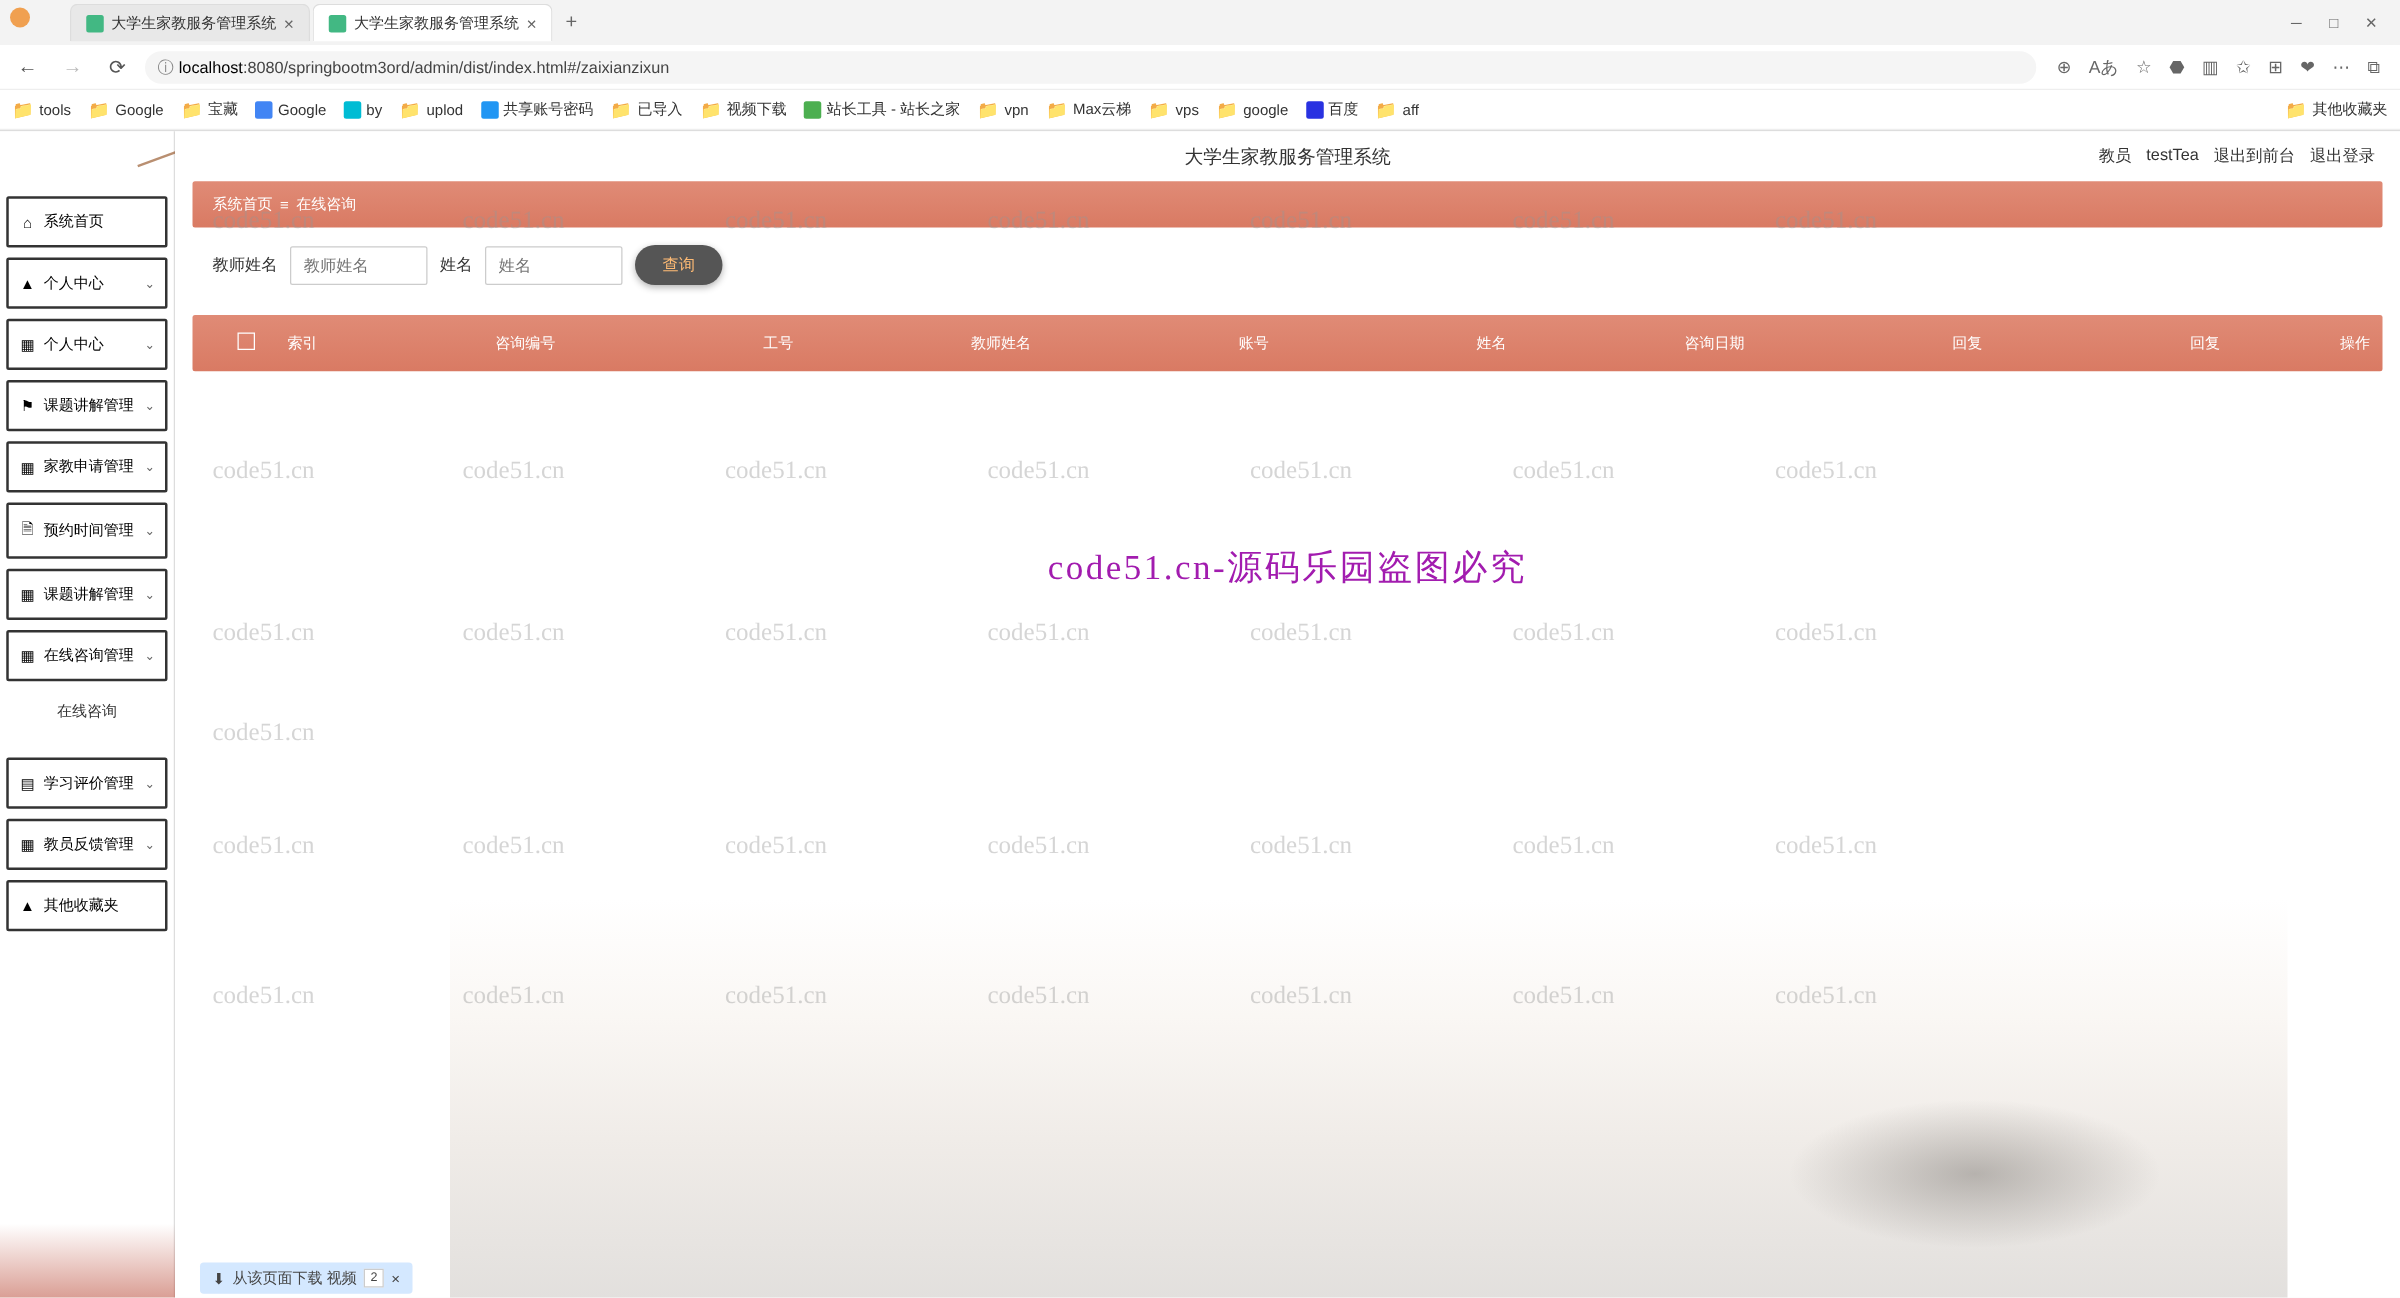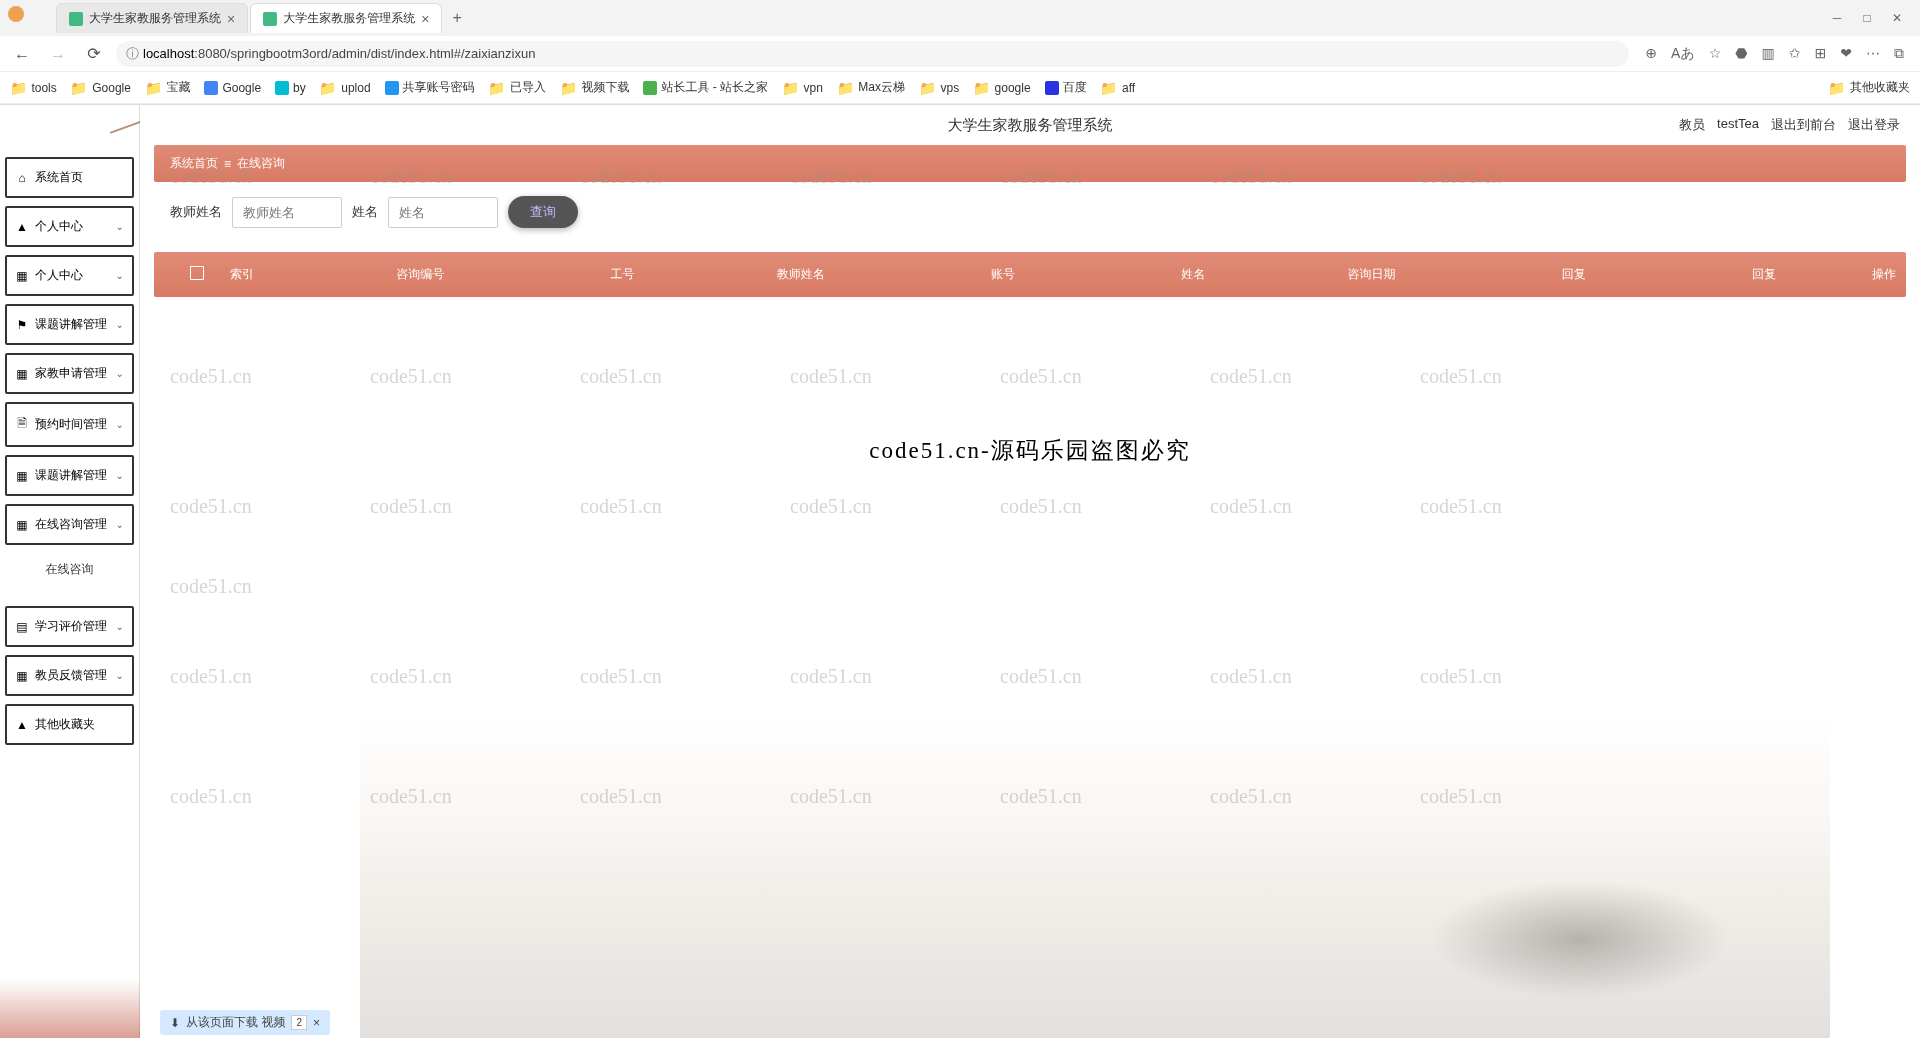--- a/index.html
+++ b/index.html
@@ -45,36 +45,36 @@
 .top-title { font-size: 15px; color: #333; }
 .top-right { position: absolute; right: 20px; font-size: 13px; color: #333; display: flex; gap: 12px; }
 .top-right span { cursor: pointer; }
 
 .breadcrumb-bar { background: linear-gradient(#e08b76, #d97a63); padding: 10px 16px; color: #fff; font-size: 12px; display: flex; align-items: center; gap: 6px; border-radius: 2px; margin: 0 14px; }
 .breadcrumb-link { color: #fff; }
 
 .search-row { display: flex; align-items: center; gap: 10px; padding: 14px 16px; margin: 0 14px; font-size: 13px; }
 .search-label { color: #333; }
 .search-input { border: 1px solid #ccc; padding: 7px 10px; width: 110px; font-size: 13px; background: #fff; border-radius: 2px; }
-.search-btn { background: #555; color: #c4b5fd; border: none; padding: 7px 22px; font-size: 13px; cursor: pointer; border-radius: 16px; box-shadow: 0 2px 6px rgba(0,0,0,0.3); filter: blur(0.3px); }
+.search-btn { background: #555; color: #fdba74; border: none; padding: 7px 22px; font-size: 13px; cursor: pointer; border-radius: 16px; box-shadow: 0 2px 6px rgba(0,0,0,0.3); filter: blur(0.3px); }
 
 .table-wrap { margin: 10px 14px; }
 .table-header { display: flex; background: linear-gradient(#e08b76, #d97a63); color: #fff; font-size: 12px; padding: 14px 10px; border-radius: 2px; }
 .th { text-align: right; }
 .th-check { width: 40px; }
 .th-idx { width: 50px; }
 .th-col { flex: 1; }
 .th-op { width: 120px; }
 .checkbox { width: 14px; height: 14px; border: 1px solid #fff; display: inline-block; }
 .empty-data { text-align: center; padding: 20px; color: #aaa; font-size: 13px; }
 
 
 .watermark-grid { position: absolute; inset: 0; pointer-events: none; }
 .wm { position: absolute; color: rgba(150,150,150,0.4); font-size: 20px; font-family: Liberation Serif, serif; }
-.watermark-main { position: absolute; top: 330px; left: 50%; transform: translateX(-50%); color: #000000; font-size: 23px; font-weight: 400; pointer-events: none; font-family: "SimSun", serif; letter-spacing: 2px; }
+.watermark-main { position: absolute; top: 330px; left: 50%; transform: translateX(-50%); color: #a21caf; font-size: 28px; font-weight: 400; pointer-events: none; font-family: "SimSun", serif; letter-spacing: 2px; }
 
 
 .mountain-bg { position: absolute; bottom: 0; left: 220px; right: 90px; height: 320px; background: linear-gradient(to bottom, rgba(255,255,255,0) 0%, rgba(220,200,180,0.15) 30%, rgba(180,160,140,0.2) 60%, rgba(140,130,120,0.25) 100%); pointer-events: none; }
 .mountain-bg::before { content: ""; position: absolute; bottom: 40px; right: 100px; width: 300px; height: 120px; background: radial-gradient(ellipse at center, rgba(100,95,90,0.4) 0%, transparent 70%); }
 .sidebar-bottom-decor { position: absolute; bottom: 0; left: 0; width: 140px; height: 60px; background: linear-gradient(to top, rgba(180,60,40,0.5), transparent); }
 
 
 .bottom-notif { position: absolute; bottom: 4px; left: 20px; background: #d4e8ff; padding: 4px 10px; font-size: 12px; color: #444; border-radius: 3px; display: flex; align-items: center; gap: 6px; }
 .notif-badge { background: #fff; border: 1px solid #ccc; padding: 1px 4px; font-size: 10px; }
 .notif-close { cursor: pointer; }

